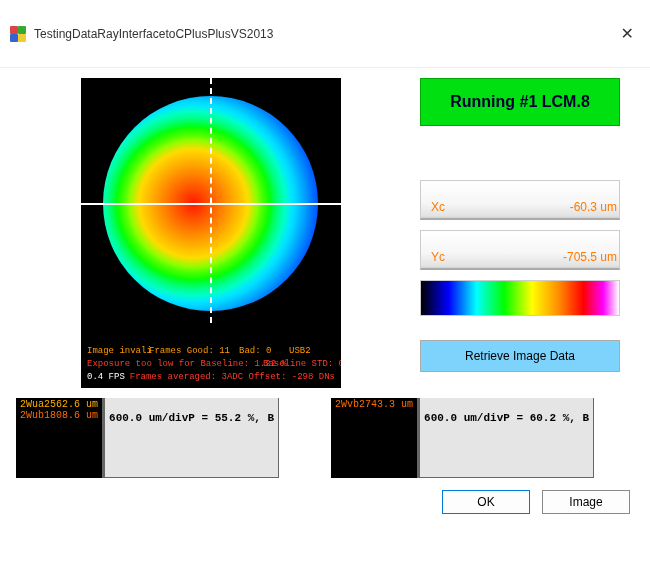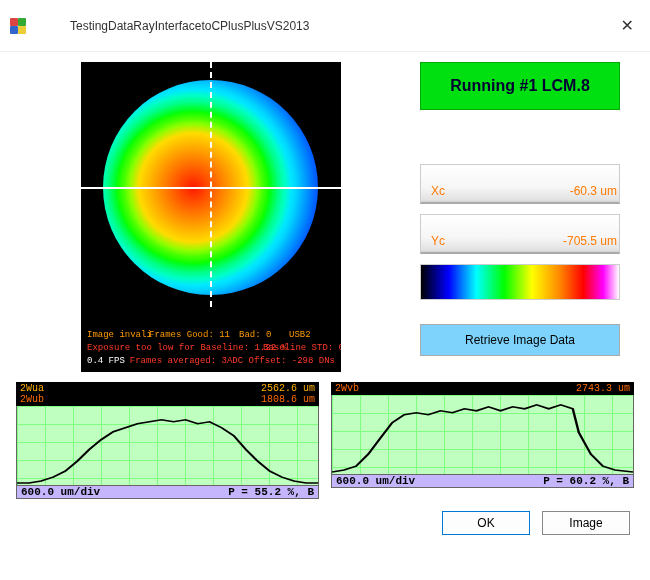--- a/index.html
+++ b/index.html
@@ -8,23 +8,22 @@
     font-family: "Segoe UI", Tahoma, sans-serif;
     font-size: 12px;
     background: #fff;
     width: 650px;
     height: 580px;
     overflow: hidden;
   }
   .titlebar {
     display: flex;
     align-items: center;
-    padding: 16px 10px;
+    padding: 24px 10px;
     border-bottom: 1px solid #eee;
-    gap: 36px;
   }
   .titlebar .app-icon {
     width: 16px; height: 16px; margin-right: 8px;
     position: relative;
   }
   .app-icon .sq { position:absolute; width:8px; height:8px; border-radius:1px; }
   .app-icon .r { background:#d44; left:0; top:0; }
   .app-icon .g { background:#3a3; left:8px; top:0; }
   .app-icon .b { background:#36c; left:0; top:8px; }
   .app-icon .y { background:#ec3; left:8px; top:8px; }
@@ -95,21 +94,21 @@
     background:#7dd3fc;
     padding: 8px 6px;
     text-align:center;
     cursor:pointer;
     font-size:12px;
   }
 
   .profiles-row { display:flex; gap:12px; padding: 0 16px; }
   .profile-panel {
     flex:1;
-    display:flex; flex-direction:column;
+    display:flex; flex-direction:row;
   }
   .prof-header {
     background:#000;
     font-family:"Courier New",monospace;
     font-size:10px;
     padding:1px 4px;
     color:#ffb000;
     display:flex; flex-direction:column;
   }
   .prof-header .hrow { display:flex; justify-content:space-between; }
@@ -121,24 +120,24 @@
     background:
       repeating-linear-gradient(to right, #7fff7f 0, #7fff7f 1px, transparent 1px, transparent 28px),
       repeating-linear-gradient(to bottom, #7fff7f 0, #7fff7f 1px, transparent 1px, transparent 18px),
       #bfffbf;
     position:relative;
     overflow:hidden;
   }
   .prof-chart svg { position:absolute; inset:0; width:100%; height:100%; }
   .prof-footer {
     border:1px solid #666; border-top:none;
-    background:#c4b5fd;
+    background:#e5e5e5;
     font-family:"Courier New",monospace;
     font-size:11px; font-weight:bold;
-    padding:0 4px;
+    padding:14px 4px;
     display:flex; justify-content:space-between;
   }
 
   .dialog-buttons {
     display:flex; justify-content:flex-end; gap:12px;
     padding: 12px 20px 8px 0;
   }
   .dlg-btn {
     border:1px solid #888;
     background:#fdfdfd;

